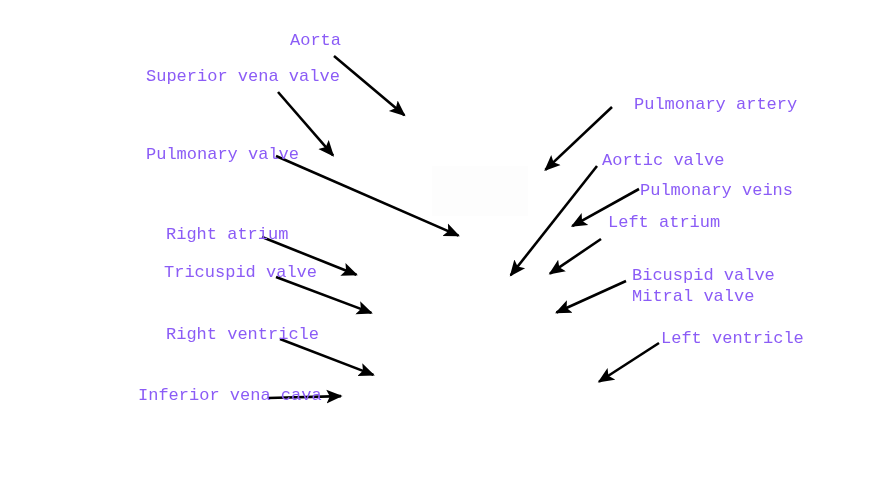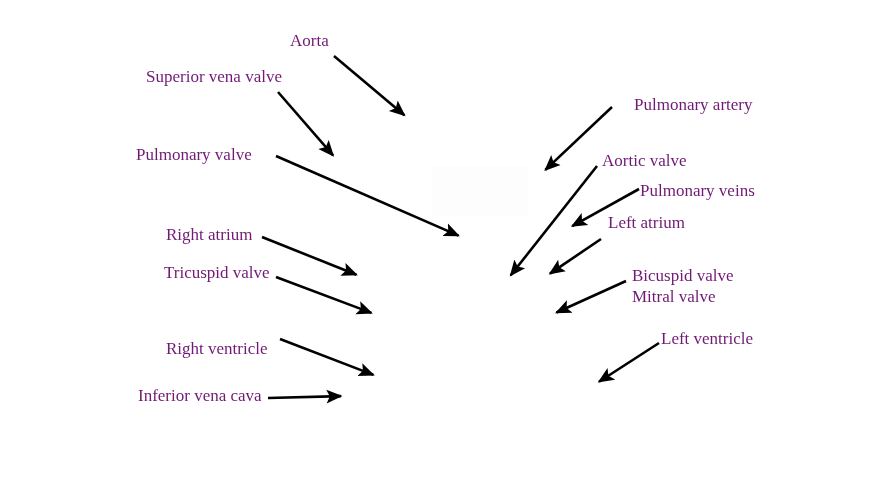--- a/index.html
+++ b/index.html
@@ -18,25 +18,25 @@
   }
   #arrow-layer {
     position: absolute;
     left: 0;
     top: 0;
     width: 880px;
     height: 495px;
   }
   .label {
     position: absolute;
-    font-family: Liberation Serif, serif;
+    font-family: Liberation Mono, monospace;
     font-size: 17px;
     font-weight: 400;
     line-height: 21px;
-    color: #701a75;
+    color: #8b5cf6;
     white-space: pre;
     letter-spacing: 0px;
   }
   .watermark {
     position: absolute;
     background: #fdfdfd;
   }
 </style>
 </head>
 <body>
@@ -64,24 +64,24 @@
         <line x1="639" y1="189" x2="572.2449436567292" y2="226.0861424129282" marker-end="url(#ahead)" stroke="#000000"></line>
         <line x1="601" y1="239" x2="549.9648546463505" y2="273.6309914899764" marker-end="url(#ahead)" stroke="#000000"></line>
         <line x1="626" y1="281" x2="556.4646913990374" y2="312.5226732324364" marker-end="url(#ahead)" stroke="#000000"></line>
         <line x1="659" y1="343" x2="599.0395000109794" y2="381.74370768521334" marker-end="url(#ahead)" stroke="#000000"></line>
       </g>
   </svg>
 
   <div id="label-layer">
       <div class="label" style="left: 290px; top: 30px;">Aorta</div>
       <div class="label" style="left: 146px; top: 66px;">Superior vena valve</div>
-      <div class="label" style="left: 136px; top: 144px;">Pulmonary valve</div>
+      <div class="label" style="left: 146px; top: 144px;">Pulmonary valve</div>
       <div class="label" style="left: 166px; top: 224px; text-align: right;">Right atrium</div>
       <div class="label" style="left: 164px; top: 262px;">Tricuspid valve</div>
-      <div class="label" style="left: 166px; top: 324px; margin-top: 14px;">Right ventricle</div>
+      <div class="label" style="left: 166px; top: 324px;">Right ventricle</div>
       <div class="label" style="left: 138px; top: 385px;">Inferior vena cava</div>
       <div class="label" style="left: 614px; top: 94px; margin-left: 20px;">Pulmonary artery</div>
       <div class="label" style="left: 602px; top: 150px; text-align: center;">Aortic valve</div>
       <div class="label" style="left: 640px; top: 180px;">Pulmonary veins</div>
       <div class="label" style="left: 608px; top: 212px; text-align: right;">Left atrium</div>
       <div class="label" style="left: 632px; top: 286px;">Mitral valve</div>
       <div class="label" style="left: 632px; top: 265px;">Bicuspid valve</div>
       <div class="label" style="left: 661px; top: 328px;">Left ventricle</div>
     </div>
 

